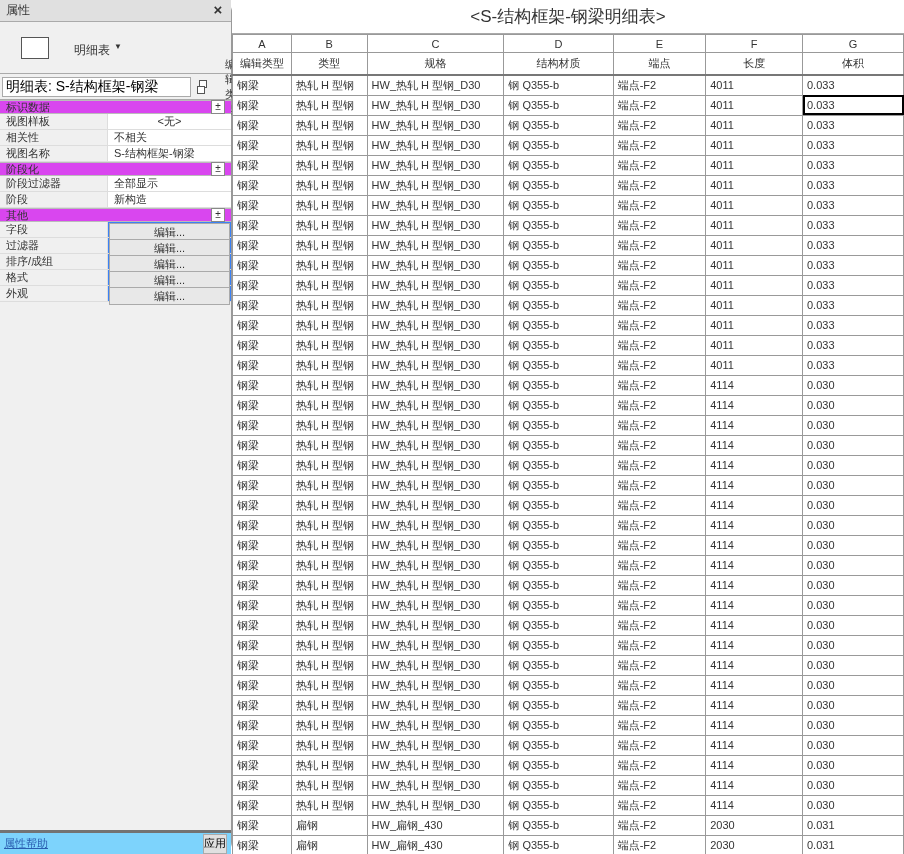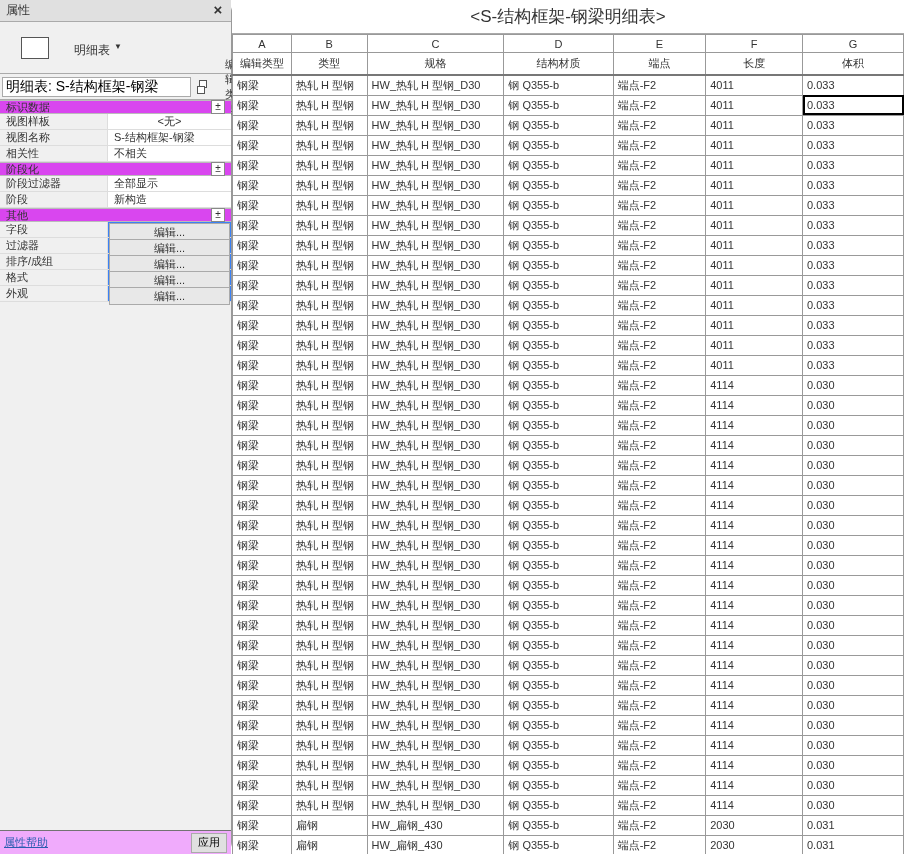--- a/index.html
+++ b/index.html
@@ -20,23 +20,23 @@
 .selector-btn-icon::before { left: 0; top: 0; }
 .selector-btn-icon::after { right: 0; bottom: 0; }
 .prop-group-head { display: flex; align-items: center; justify-content: space-between; height: 14px; background: #d946ef; border-top: 1px solid #bbb; border-bottom: 1px solid #bbb; padding: 0 6px; font-weight: normal; }
 .prop-group-toggle { width: 14px; height: 14px; border: 1px solid #888; background: #fff; text-align: center; line-height: 11px; font-size: 10px; cursor: pointer; }
 .prop-row { display: flex; align-items: stretch; height: 16px; border-bottom: 1px solid #ddd; background: #3b82f6; }
 .prop-row .k { width: 108px; padding-left: 6px; display: flex; align-items: center; background: #f0f0f0; border-right: 1px solid #ddd; }
 .prop-row .v { flex: 1; padding: 0 6px; display: flex; align-items: center; background: #fff; }
 .prop-row .v.center { justify-content: center; }
 .prop-row .v.btn { background: #e8e8e8; border: 1px solid #aaa; margin: 1px; justify-content: center; cursor: pointer; height: 18px; }
 .left-spacer { flex: 1; }
-.panel-footer { display: flex; align-items: center; justify-content: space-between; height: 24px; border-top: 1px solid #737373; padding: 0 4px; background: #f0abfc; }
+.panel-footer { display: flex; align-items: center; justify-content: space-between; height: 24px; border-top: 3px solid #737373; padding: 0 4px; background: #7dd3fc; }
 .footer-link { color: #2a5db0; text-decoration: underline; cursor: pointer; font-size: 11px; }
-.footer-btn { height: 20px; padding: 0 6px; background: #e0e0e0; border: 1px solid #aaa; font-size: 11px; cursor: pointer; }
+.footer-btn { height: 20px; padding: 0 0; background: #e0e0e0; border: 1px solid #aaa; font-size: 11px; cursor: pointer; }
 .main { flex: 1; height: 100%; display: flex; flex-direction: column; overflow: hidden; background: #fff; }
 .main-title { height: 34px; display: flex; align-items: center; justify-content: center; font-size: 17px; border-bottom: 1px solid #aaa; }
 .table-wrap { flex: 1; overflow-y: auto; overflow-x: hidden; }
 table { border-collapse: collapse; width: 100%; table-layout: fixed; }
 th, td { border: 1px solid #999; font-size: 11px; padding: 2px 4px; height: 16px; white-space: nowrap; overflow: hidden; text-overflow: clip; text-align: left; }
 thead .letters th { background: #fff; text-align: center; font-weight: normal; height: 18px; }
 thead .heads th { background: #fff; text-align: center; font-weight: normal; height: 22px; border-bottom: 2px solid #777; }
 tbody td { background: #fff; }
 td.active { outline: 2px solid #000; outline-offset: -2px; }
 col.c1 { width: 56px; } col.c2 { width: 72px; } col.c3 { width: 130px; } col.c4 { width: 104px; } col.c5 { width: 88px; } col.c6 { width: 92px; } col.c7 { width: 96px; }
@@ -71,26 +71,26 @@
   <div id="prop-groups">
       <div class="prop-group-head">
         <span>标识数据</span>
         <span class="prop-group-toggle">±</span>
       </div>
       <div class="prop-row">
         <div class="k">视图样板</div>
         <div class="v center">&lt;无&gt;</div>
       </div>
       <div class="prop-row">
+        <div class="k">相关性</div>
+        <div class="v">不相关</div>
+      </div>
+      <div class="prop-row">
         <div class="k">视图名称</div>
         <div class="v">S-结构框架-钢梁</div>
-      </div>
-      <div class="prop-row">
-        <div class="k">相关性</div>
-        <div class="v">不相关</div>
       </div>
       <div class="prop-group-head">
         <span>阶段化</span>
         <span class="prop-group-toggle">±</span>
       </div>
       <div class="prop-row">
         <div class="k">阶段过滤器</div>
         <div class="v">全部显示</div>
       </div>
       <div class="prop-row">

